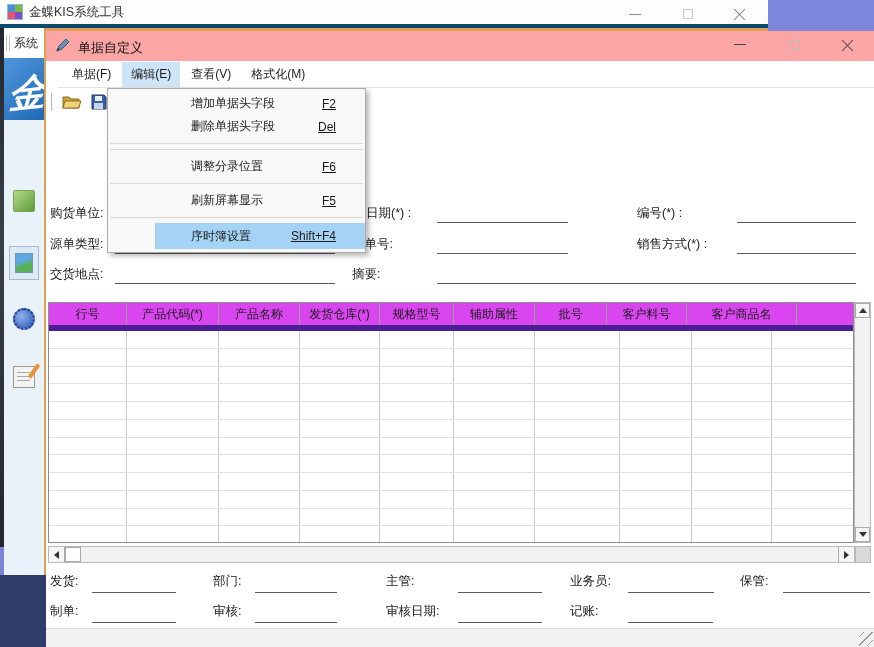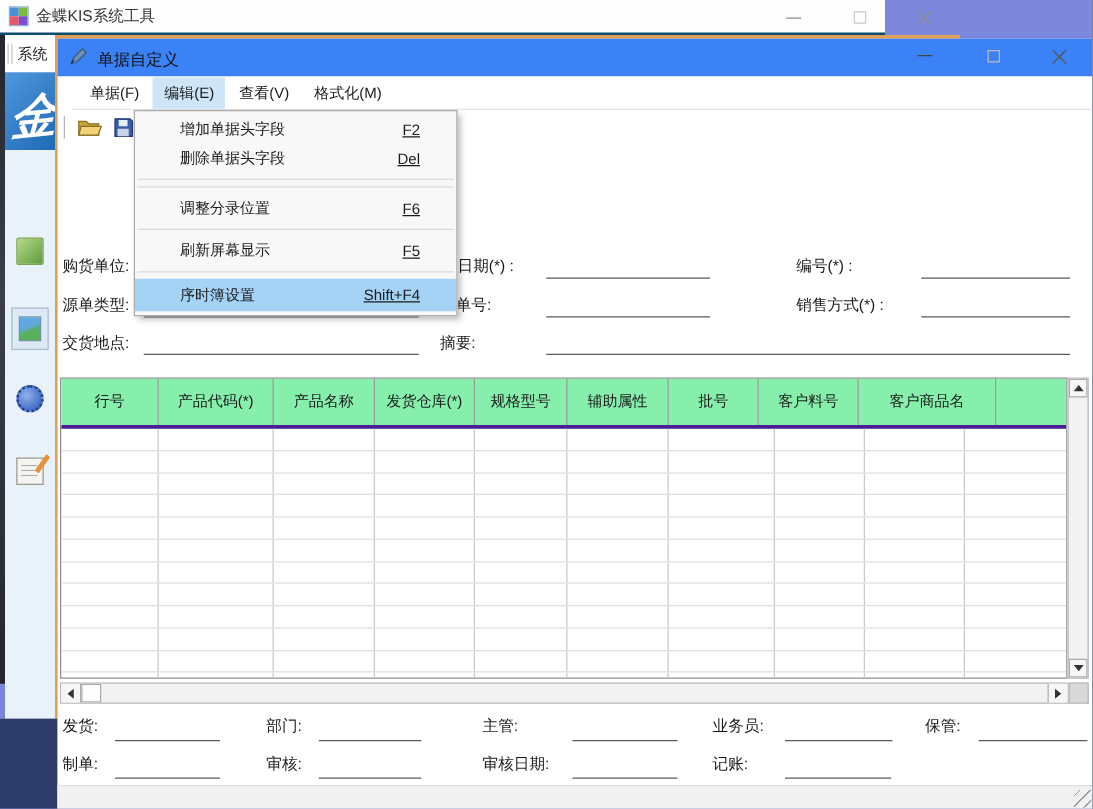--- a/index.html
+++ b/index.html
@@ -5,22 +5,22 @@
   * { margin:0; padding:0; box-sizing:border-box; }
   html,body { background:#555; }
   .screen {
     position:relative; width:874px; height:647px; overflow:hidden;
     font-family:"Liberation Sans","DejaVu Sans",sans-serif;
     color:#1a1a1a; font-size:12px; background:#7d88dd;
   }
   
   .desktop { position:absolute; inset:0; background:linear-gradient(180deg,#7d88dd,#7a85da); }
   .outer-titlebar {
-    position:absolute; left:0; top:0; width:708px; height:28px; background:#fdfdfd;
-    border-bottom:2px solid #0c4a6e; display:flex; align-items:center;
+    position:absolute; left:0; top:0; width:768px; height:28px; background:#fdfdfd;
+    border-bottom:4px solid #0c4a6e; display:flex; align-items:center;
   }
   .kd-icon { width:16px; height:16px; margin:0 6px 0 7px; border:1px solid #8fb7de; background:#fff;
     display:grid; grid-template-columns:7px 7px; grid-template-rows:7px 7px; }
   .kd-icon i { display:block; }
   .kd-icon .q1{background:#4a90d9} .kd-icon .q2{background:#7cb93e}
   .kd-icon .q3{background:#e8566a} .kd-icon .q4{background:#7a4fc9}
   .outer-title { font-size:12.5px; color:#333; }
   .win-controls { position:absolute; top:0; height:28px; }
   .outer-controls { left:615px; width:153px; }
   .wc { position:absolute; top:0; width:40px; height:28px; cursor:default; }
@@ -51,21 +51,21 @@
     background:linear-gradient(160deg,#5fa8e0 40%,#57b05a 60%); border:1px solid #7393ad; }
   .pi-gear { top:188px; border-radius:50%; background:radial-gradient(circle at 35% 35%,#8fb2ec,#2b54b8); border:2px dotted #1f3f90; }
   .pi-note { top:246px; background:#f4f4f0; border:1px solid #9a9a92; }
   .pi-note::before { content:""; position:absolute; left:3px; top:5px; width:13px; height:9px;
     background:repeating-linear-gradient(180deg,#a9a9a9 0 1px,transparent 1px 4px); }
   .pi-note::after { content:""; position:absolute; right:-2px; top:-4px; width:4px; height:16px; background:#e8923a;
     transform:rotate(35deg); border-radius:1px; }
   .navy { position:absolute; left:0; top:547px; width:46px; height:72px; background:#2d3c69; }
   
   .dialog { position:absolute; left:46px; top:31px; width:828px; height:616px; background:#fff; }
-  .dlg-titlebar { position:absolute; left:0; top:0; width:100%; height:30px; background:#3b82f6; }
+  .dlg-titlebar { position:absolute; left:0; top:0; width:100%; height:30px; background:#fca5a5; }
   .pen-icon { position:absolute; left:9px; top:6px; }
   .dlg-title { position:absolute; left:32px; top:8px; font-size:13px; color:#111; }
   .d-min{left:676px} .d-max{left:731px} .d-close{left:782px}
   .dlg-titlebar .wc{width:36px;height:26px}
   .dlg-titlebar .wc-min-line{background:#444;left:12px;top:13px}
   .dlg-titlebar .wc-max-box{border-color:#bbb;left:13px}
   .dlg-titlebar .wc-x::before,.dlg-titlebar .wc-x::after{background:#555}
   .dlg-menubar { position:absolute; left:12px; top:30px; width:100%; height:27px; display:flex; align-items:center;
     padding-left:5px; border-bottom:1px solid #e3e3e3; }
   .mb-item { padding:4px 9px; margin-right:2px; }
@@ -74,21 +74,21 @@
   .tb-grip { width:4px; height:18px; border-left:1px solid #b5b5b5; border-right:1px solid #fff; margin-right:7px; }
   .tb-btn { margin-right:9px; display:flex; align-items:center; }
   
   .form-title { position:absolute; left:357px; top:126px; font-size:20px; font-weight:bold;
     letter-spacing:3px; color:#4b5c6b; }
   .flabel { position:absolute; font-size:12.5px; white-space:nowrap; }
   .uline { position:absolute; height:1px; background:#5a5a5a; }
   
   .tbl { position:absolute; left:2px; top:271px; width:806px; height:241px; border:1px solid #8e8e8e;
     background:#fff; overflow:hidden; }
-  .thead { display:flex; height:40px; background:#86efac; border-bottom:3px solid #4c1d95; }
+  .thead { display:flex; height:28px; background:#d946ef; border-bottom:6px solid #4c1d95; }
   .hcell { flex:none; display:flex; align-items:center; justify-content:center; text-align:center;
     border-right:1px solid #9b9b9b; font-size:12px; line-height:13px; overflow:hidden; white-space:nowrap; }
   .hcell.wrap { white-space:normal; }
   .hcell.wrap span { display:inline-block; width:64px; }
   .c0{width:78px}.c1{width:92px}.c2{width:81px}.c3{width:80px}.c4{width:74px}
   .c5{width:81px}.c6{width:85px}.c7{width:72px}.c8{width:80px}.c9{width:110px}
   .trow { display:flex; height:17.75px; border-bottom:1px solid #e0e0e0; }
   .bcell { flex:none; border-right:1px solid #c9c9c9; height:100%; }
   
   .vscroll { position:absolute; left:808px; top:271px; width:17px; height:241px; background:#f2f2f2; border:1px solid #b9b9b9; }
@@ -107,21 +107,21 @@
   .hs-right { position:absolute; right:0; top:0; width:16px; height:15px; background:#f6f6f6; border-left:1px solid #ababab;
     display:flex; align-items:center; justify-content:center; }
   .sb-corner { position:absolute; left:809px; top:515px; width:16px; height:17px; background:#d9d9d9; border:1px solid #b9b9b9; }
   
   .statusbar { position:absolute; left:0; top:597px; width:100%; height:19px; background:#f1f1f1; border-top:1px solid #ddd; }
   .grip { position:absolute; right:1px; bottom:1px; width:14px; height:14px;
     background:repeating-linear-gradient(135deg,transparent 0 3px,#9a9a9a 3px 4px,transparent 4px 6px); }
   
   .dropdown { position:absolute; left:61px; top:57px; width:259px; background:#f8f8f8;
     border:1px solid #ababab; box-shadow:3px 3px 5px rgba(0,0,0,.28); padding:3px 0; z-index:50; }
-  .mi { position:relative; height:23px; display:flex; align-items:center; padding-left:36px; }
+  .mi { position:relative; height:23px; display:flex; align-items:center; padding-left:36px;margin-left:47px; }
   .mi.hl { background:#a5d3f5; height:26px; }
   .mi-sc { position:absolute; right:29px;text-decoration:underline; }
   .msep { height:1px; background:#d9d9d9; margin:5px 2px; }
 </style>
 </head>
 <body>
 
 <div class="screen">
   <div class="desktop"></div>
 

